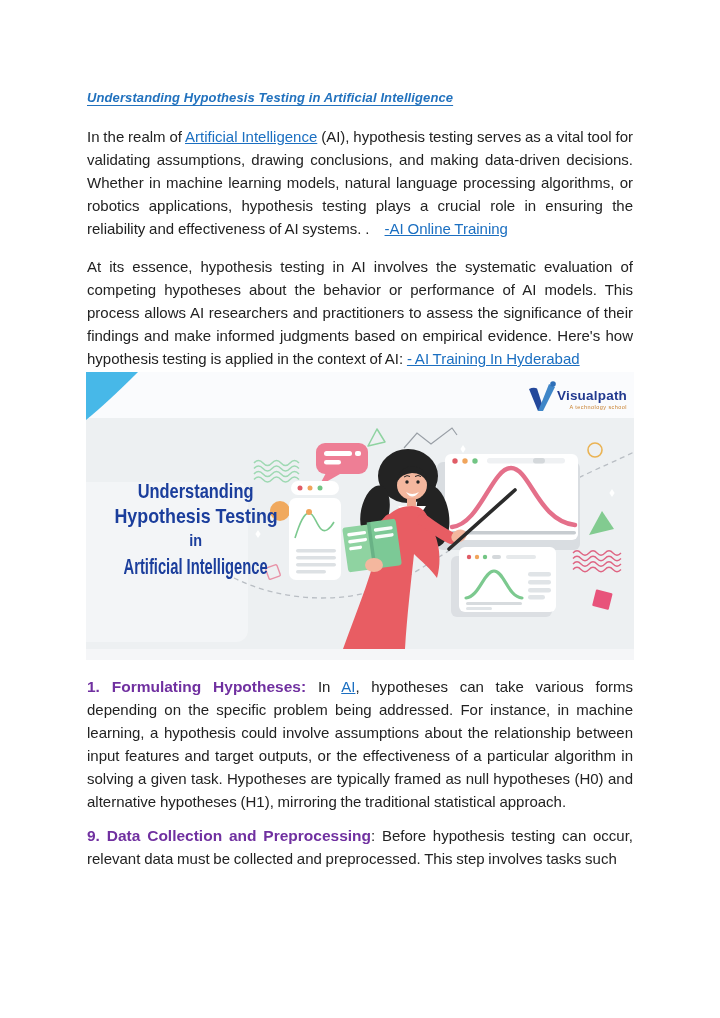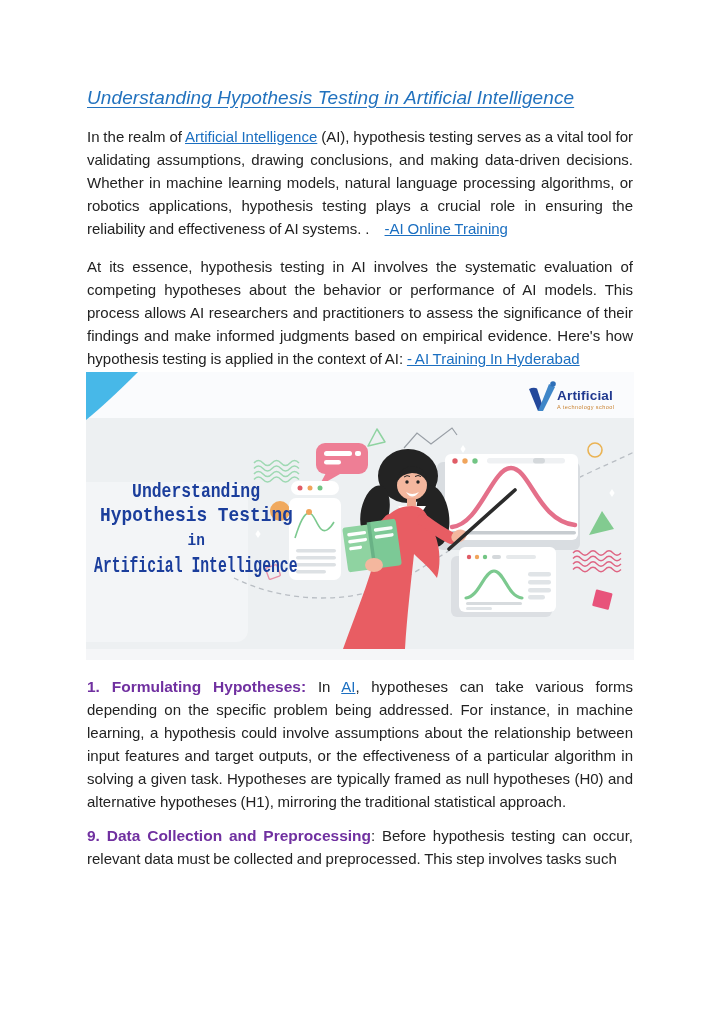--- a/index.html
+++ b/index.html
@@ -1,36 +1,36 @@
 <!DOCTYPE html>
 <html><head>
 <meta charset="utf-8">
 <style>
   html,body{margin:0;padding:0;background:#ffffff;}
   body{width:720px;height:1018px;overflow:hidden;position:relative;
        font-family:"Liberation Sans",sans-serif;}
   .content{position:absolute;left:87px;top:0;width:546px;}
-  .doc-title{margin:86px 0 0 0;font-size:19px;line-height:24px;font-weight:normal;
+  .doc-title{margin:86px 0 0 0;font-size:13px;line-height:24px;font-weight:bold;
              font-style:italic;color:#2272BE;text-decoration:underline;
              text-underline-offset:3px;letter-spacing:.1px;}
   .intro-heading{margin:15px 0 0 0;font-size:15.5px;line-height:22px;font-weight:bold;
                  color:#66308F;}
   p.body{margin:15px 0 0 0;font-size:15px;line-height:23px;color:#222222;
          text-align:justify;word-spacing:-0.4px;}
   p.p2{}
   p.s1{}
   p.s2{margin-top:11px;}
   .doc-link{color:#1B6FC1;text-decoration:underline;cursor:pointer;}
   .run-heading{color:#7030A0;font-weight:bold;font-size:15.5px;}
   
   .banner{position:relative;width:548px;height:288px;margin:2px 0 0 -1px;overflow:hidden;}
   .banner svg.scene{position:absolute;left:0;top:0;}
   .banner-title{position:absolute;left:0;top:108px;width:220px;display:flex;
                 flex-direction:column;align-items:center;z-index:3;
-                font-family:Liberation Mono, monospace;font-weight:bold;color:#1B3E9C;}
+                font-family:Liberation Sans, sans-serif;font-weight:bold;color:#1B3E9C;}
   .bt{white-space:nowrap;transform-origin:center;}
   .bt1{font-size:20px;line-height:23px;transform:scaleX(.82);}
   .bt2{font-size:21px;line-height:26px;transform:scaleX(.85);}
   .bt3{font-size:17px;line-height:24px;transform:scaleX(.85);}
   .bt4{font-size:22px;line-height:27px;transform:scaleX(.67);}
   .banner-logo{position:absolute;left:440px;top:8px;display:flex;align-items:flex-start;z-index:3;}
   .logo-text{display:flex;flex-direction:column;margin-left:1px;margin-top:9px;}
   .logo-name{font-size:13.5px;font-weight:bold;color:#21398F;letter-spacing:.2px;line-height:14px;}
   .logo-tagline{font-size:5.5px;color:#C8812F;align-self:flex-end;margin-top:1px;letter-spacing:.45px;}
 </style>
@@ -175,21 +175,21 @@
       <div class="bt bt4">Artificial Intelligence</div>
     </div>
 
     <div class="banner-logo">
       <svg width="30" height="34" viewBox="0 0 30 34">
         <path d="M3,9 C6,7.5 9,7.5 11,8.5 L17,27 L12,31 Z" fill="#24489B"></path>
         <path d="M23,4 L29,7 L17,31 L12,31 L15,24 Z" fill="#3F86C8"></path>
         <circle cx="27" cy="4" r="2.8" fill="#2E6FB8"></circle>
       </svg>
       <div class="logo-text">
-        <span class="logo-name">Artificial</span>
+        <span class="logo-name">Visualpath</span>
         <span class="logo-tagline">A technology school</span>
       </div>
     </div>
   </div>
 
   <p class="body s1"><span class="run-heading">1. Formulating Hypotheses: </span><span class="run-plain">In </span><a class="doc-link" href="#">AI</a><span class="run-plain">, hypotheses can take various forms depending on the specific problem being addressed. For instance, in machine learning, a hypothesis could involve assumptions about the relationship between input features and target outputs, or the effectiveness of a particular algorithm in solving a given task. Hypotheses are typically framed as null hypotheses (H0) and alternative hypotheses (H1), mirroring the traditional statistical approach.</span></p>
 
   <p class="body s2"><span class="run-heading">9. Data Collection and Preprocessing</span><span class="run-plain">: Before hypothesis testing can occur, relevant data must be collected and preprocessed. This step involves tasks such</span></p>
 
 </div>

